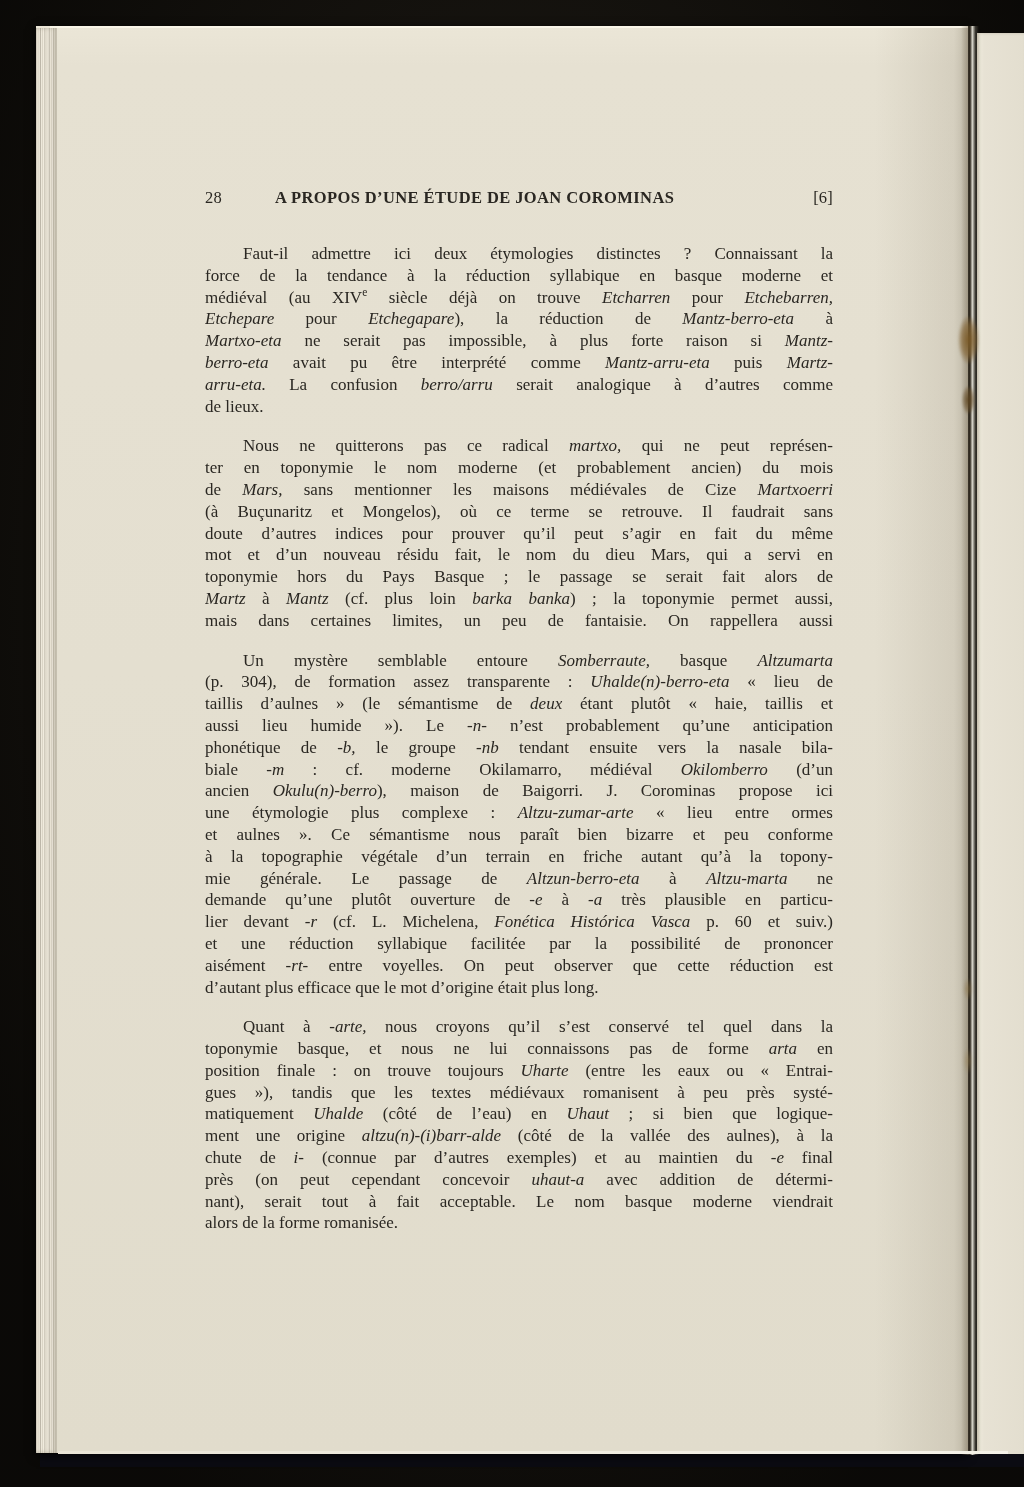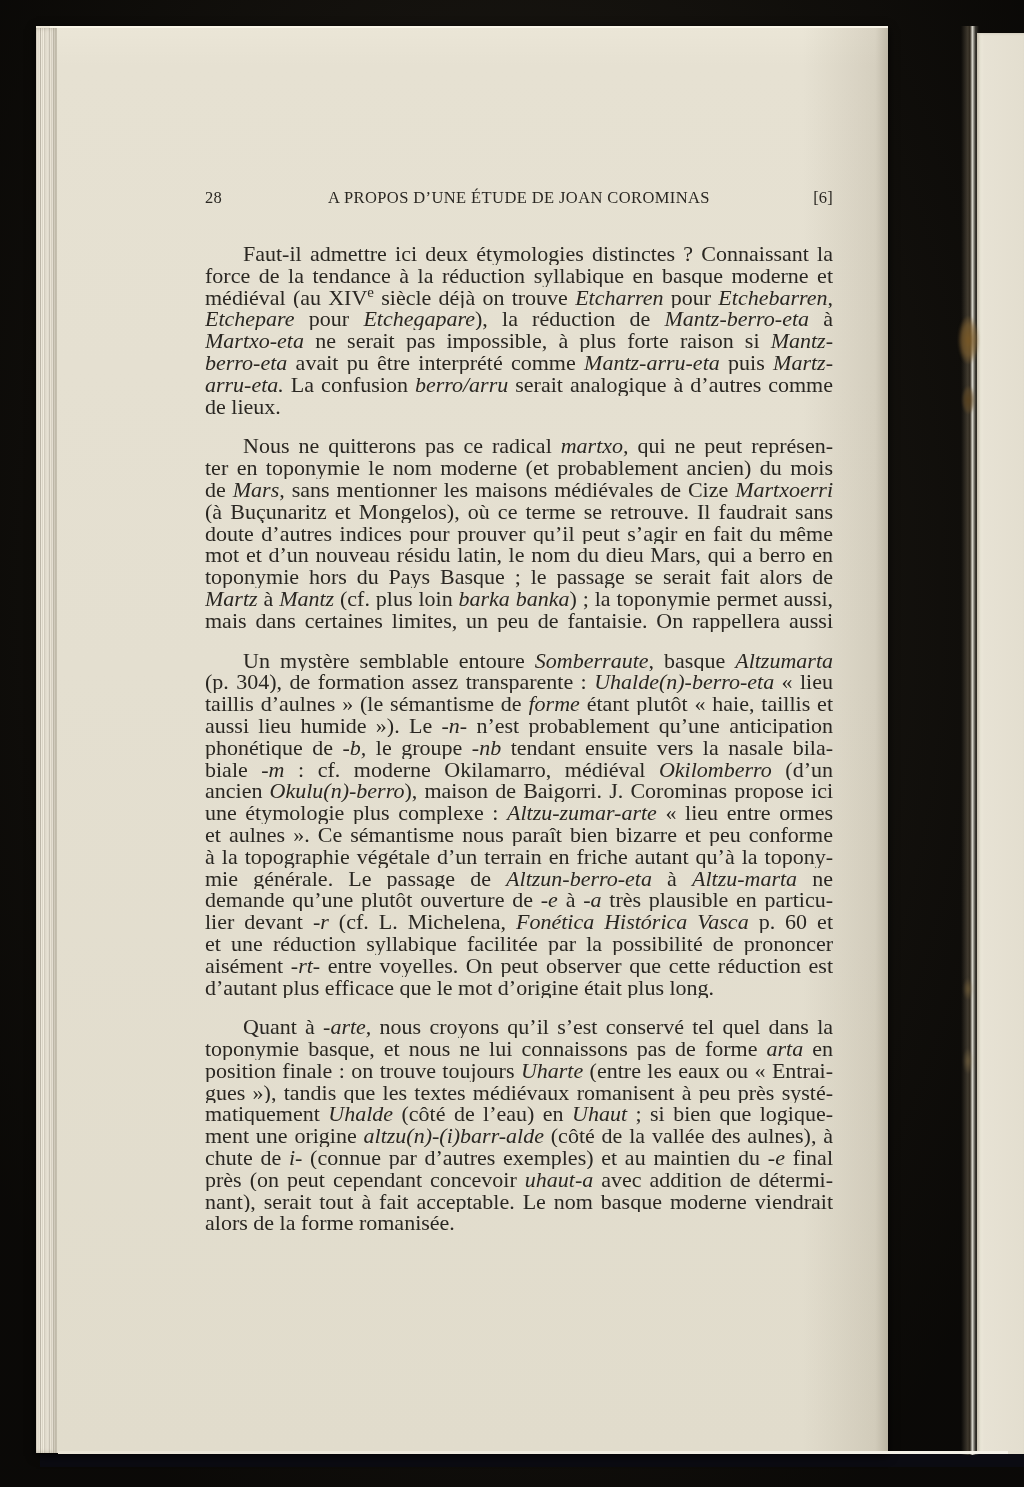--- a/index.html
+++ b/index.html
@@ -18,21 +18,21 @@
   }
   
   .facing-page{
     position:absolute;left:977px;top:33px;width:47px;height:1424px;
     background:linear-gradient(to right, #f2eedf 0, var(--paper-facing) 7px, #e3decf 100%);
     box-shadow:inset 2px 0 3px rgba(120,110,88,0.35);
     z-index:1;
   }
   
   .page{
-    position:absolute;left:36px;top:26px;width:852px;height:1427px;
+    position:absolute;left:36px;top:26px;width:932px;height:1427px;
     background:
       linear-gradient(to right, rgba(0,0,0,0) 90%, rgba(125,114,92,0.16) 98.5%, rgba(96,86,64,0.30) 100%),
       linear-gradient(to bottom, #ebe6d7 0px, #e6e1d2 40px, var(--paper) 45%, #e1dccc 100%);
     z-index:3;
     box-shadow:0 3px 9px rgba(0,0,0,0.8);
   }
   .page::before{ 
     content:"";position:absolute;left:14px;right:0;top:0;height:2px;
     background:rgba(250,246,233,0.95);
   }
@@ -72,25 +72,25 @@
   .bottom-shadow{
     position:absolute;left:40px;top:1454px;right:0;height:13px;z-index:2;
     background:#0b0b12;
   }
   
   .running-header{
     position:absolute;left:169px;top:162px;width:628px;display:flex;align-items:baseline;
     font-size:16.5px;color:var(--ink);letter-spacing:0.2px;z-index:7;
   }
   .running-header .pageno{flex:0 0 70px;text-align:left;}
-  .running-header .title{flex:1 1 auto;text-align:center;letter-spacing:0.4px;}
+  .running-header .title{flex:1 1 auto;letter-spacing:0.4px;font-weight:bold;}
   .running-header .folio{flex:0 0 70px;text-align:right;}
   .text-body{
     position:absolute;left:169px;top:217px;width:628px;z-index:7;
-    font-size:22px;color:var(--ink);
+    font-size:17px;color:var(--ink);
   }
   .para{margin:0 0 18px 0;}
   .line{
     line-height:21.8px;height:21.8px;overflow:hidden;
     text-align:justify;text-align-last:justify;
     hyphens:none;
   }
   .line.first{text-indent:38px;}
   .line.last{text-align-last:left;}
   .line i{font-style:italic;}
@@ -122,29 +122,29 @@
           <div class="line"><i>berro-eta</i><span> avait pu être interprété comme </span><i>Mantz-arru-eta</i><span> puis </span><i>Martz-</i></div>
           <div class="line"><i>arru-eta.</i><span> La confusion </span><i>berro/arru</i><span> serait analogique à d’autres comme</span></div>
           <div class="line last"><span>de lieux.</span></div>
         </div>
         <div class="para">
           <div class="line first"><span>Nous ne quitterons pas ce radical </span><i>martxo,</i><span> qui ne peut représen-</span></div>
           <div class="line"><span>ter en toponymie le nom moderne (et probablement ancien) du mois</span></div>
           <div class="line"><span>de </span><i>Mars,</i><span> sans mentionner les maisons médiévales de Cize </span><i>Martxoerri</i></div>
           <div class="line"><span>(à Buçunaritz et Mongelos), où ce terme se retrouve. Il faudrait sans</span></div>
           <div class="line"><span>doute d’autres indices pour prouver qu’il peut s’agir en fait du même</span></div>
-          <div class="line"><span>mot et d’un nouveau résidu latin, le nom du dieu Mars, qui a berro en</span></div>
+          <div class="line"><span>mot et d’un nouveau résidu fait, le nom du dieu Mars, qui a servi en</span></div>
           <div class="line"><span>toponymie hors du Pays Basque ; le passage se serait fait alors de</span></div>
           <div class="line"><i>Martz</i><span> à </span><i>Mantz</i><span> (cf. plus loin </span><i>barka banka</i><span>) ; la toponymie permet aussi,</span></div>
           <div class="line"><span>mais dans certaines limites, un peu de fantaisie. On rappellera aussi</span></div>
         </div>
         <div class="para">
           <div class="line first"><span>Un mystère semblable entoure </span><i>Somberraute,</i><span> basque </span><i>Altzumarta</i></div>
           <div class="line"><span>(p. 304), de formation assez transparente : </span><i>Uhalde(n)-berro-eta</i><span> « lieu de</span></div>
-          <div class="line"><span>taillis d’aulnes » (le sémantisme de </span><i>forme</i><span> étant plutôt « haie, taillis et</span></div>
+          <div class="line"><span>taillis d’aulnes » (le sémantisme de </span><i>deux</i><span> étant plutôt « haie, taillis et</span></div>
           <div class="line"><span>aussi lieu humide »). Le </span><i>-n-</i><span> n’est probablement qu’une anticipation</span></div>
           <div class="line"><span>phonétique de </span><i>-b,</i><span> le groupe </span><i>-nb</i><span> tendant ensuite vers la nasale bila-</span></div>
           <div class="line"><span>biale </span><i>-m</i><span> : cf. moderne Okilamarro, médiéval </span><i>Okilomberro</i><span> (d’un</span></div>
           <div class="line"><span>ancien </span><i>Okulu(n)-berro</i><span>), maison de Baigorri. J. Corominas propose ici</span></div>
           <div class="line"><span>une étymologie plus complexe : </span><i>Altzu-zumar-arte</i><span> « lieu entre ormes</span></div>
           <div class="line"><span>et aulnes ». Ce sémantisme nous paraît bien bizarre et peu conforme</span></div>
           <div class="line"><span>à la topographie végétale d’un terrain en friche autant qu’à la topony-</span></div>
           <div class="line"><span>mie générale. Le passage de </span><i>Altzun-berro-eta</i><span> à </span><i>Altzu-marta</i><span> ne</span></div>
           <div class="line"><span>demande qu’une plutôt ouverture de </span><i>-e</i><span> à </span><i>-a</i><span> très plausible en particu-</span></div>
           <div class="line"><span>lier devant </span><i>-r</i><span> (cf. L. Michelena, </span><i>Fonética Histórica Vasca</i><span> p. 60 et suiv.)</span></div>

